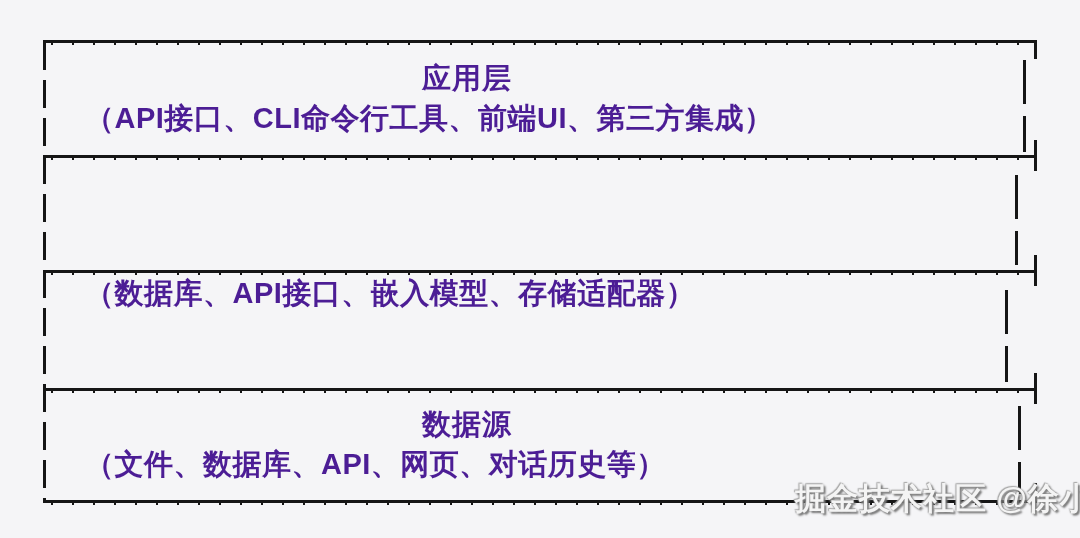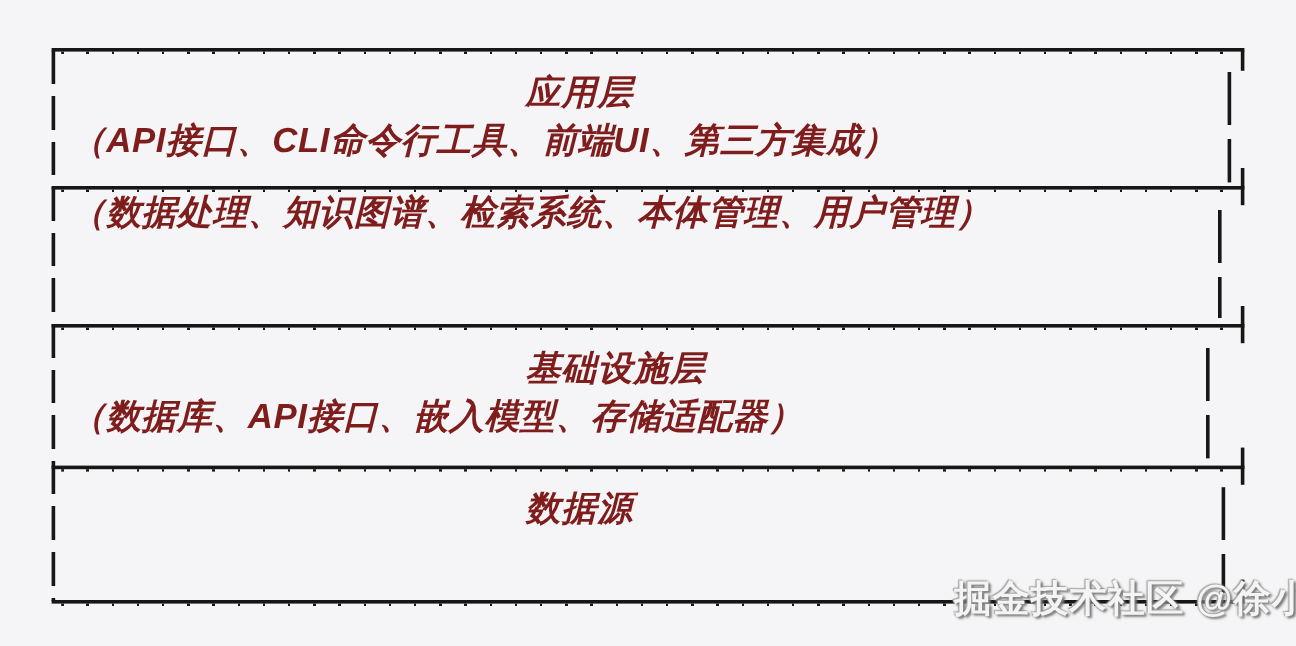--- a/index.html
+++ b/index.html
@@ -71,39 +71,39 @@
     background: #161616;
   }
   .t0 { top: 2px;   height: 17px; }
   .t1 { top: 100px; height: 31px; }
   .t2 { top: 215px; height: 31px; }
   .t3 { top: 333px; height: 31px; }
   .t4 { top: 443px; height: 19px; }
 
   .layer {
     position: absolute;
-    left: 16px;
+    left: 0;
     width: 994px;
-    color: #7f1d1d;
-    font-style: italic;
+    color: #4c1d95;
   }
   .l0 { top: 5px;   height: 110px; }
   .l1 { top: 120px; height: 110px; }
   .l2 { top: 235px; height: 113px; }
   .l3 { top: 351px; height: 100px; }
 
   .layer-title {
     margin: 15px 0 4px 379px;
     font-size: 29px;
     line-height: 36px;
     font-weight: 600;
     letter-spacing: 1px;
     white-space: nowrap;
   }
   .layer-items {
+    margin-left: 42px;
     font-size: 29px;
     line-height: 36px;
     font-weight: 600;
     letter-spacing: 0.5px;
     white-space: nowrap;
   }
 
   .watermark {
     position: absolute;
     left: 795px;
@@ -144,28 +144,27 @@
     <div class="tick t2"></div>
     <div class="tick t3"></div>
     <div class="tick t4"></div>
 
     <div class="layer l0">
       <div class="layer-title">应用层</div>
       <div class="layer-items">（API接口、CLI命令行工具、前端UI、第三方集成）</div>
     </div>
 
     <div class="layer l1">
-      <div class="layer-items">（数据处理、知识图谱、检索系统、本体管理、用户管理）</div>
     </div>
 
     <div class="layer l2">
-      <div class="layer-title">基础设施层</div>
       <div class="layer-items">（数据库、API接口、嵌入模型、存储适配器）</div>
     </div>
 
     <div class="layer l3">
       <div class="layer-title">数据源</div>
+      <div class="layer-items">（文件、数据库、API、网页、对话历史等）</div>
     </div>
 
   </div>
 
   <div class="watermark">掘金技术社区 @徐小夕</div>
 </div>
 
 </body></html>

